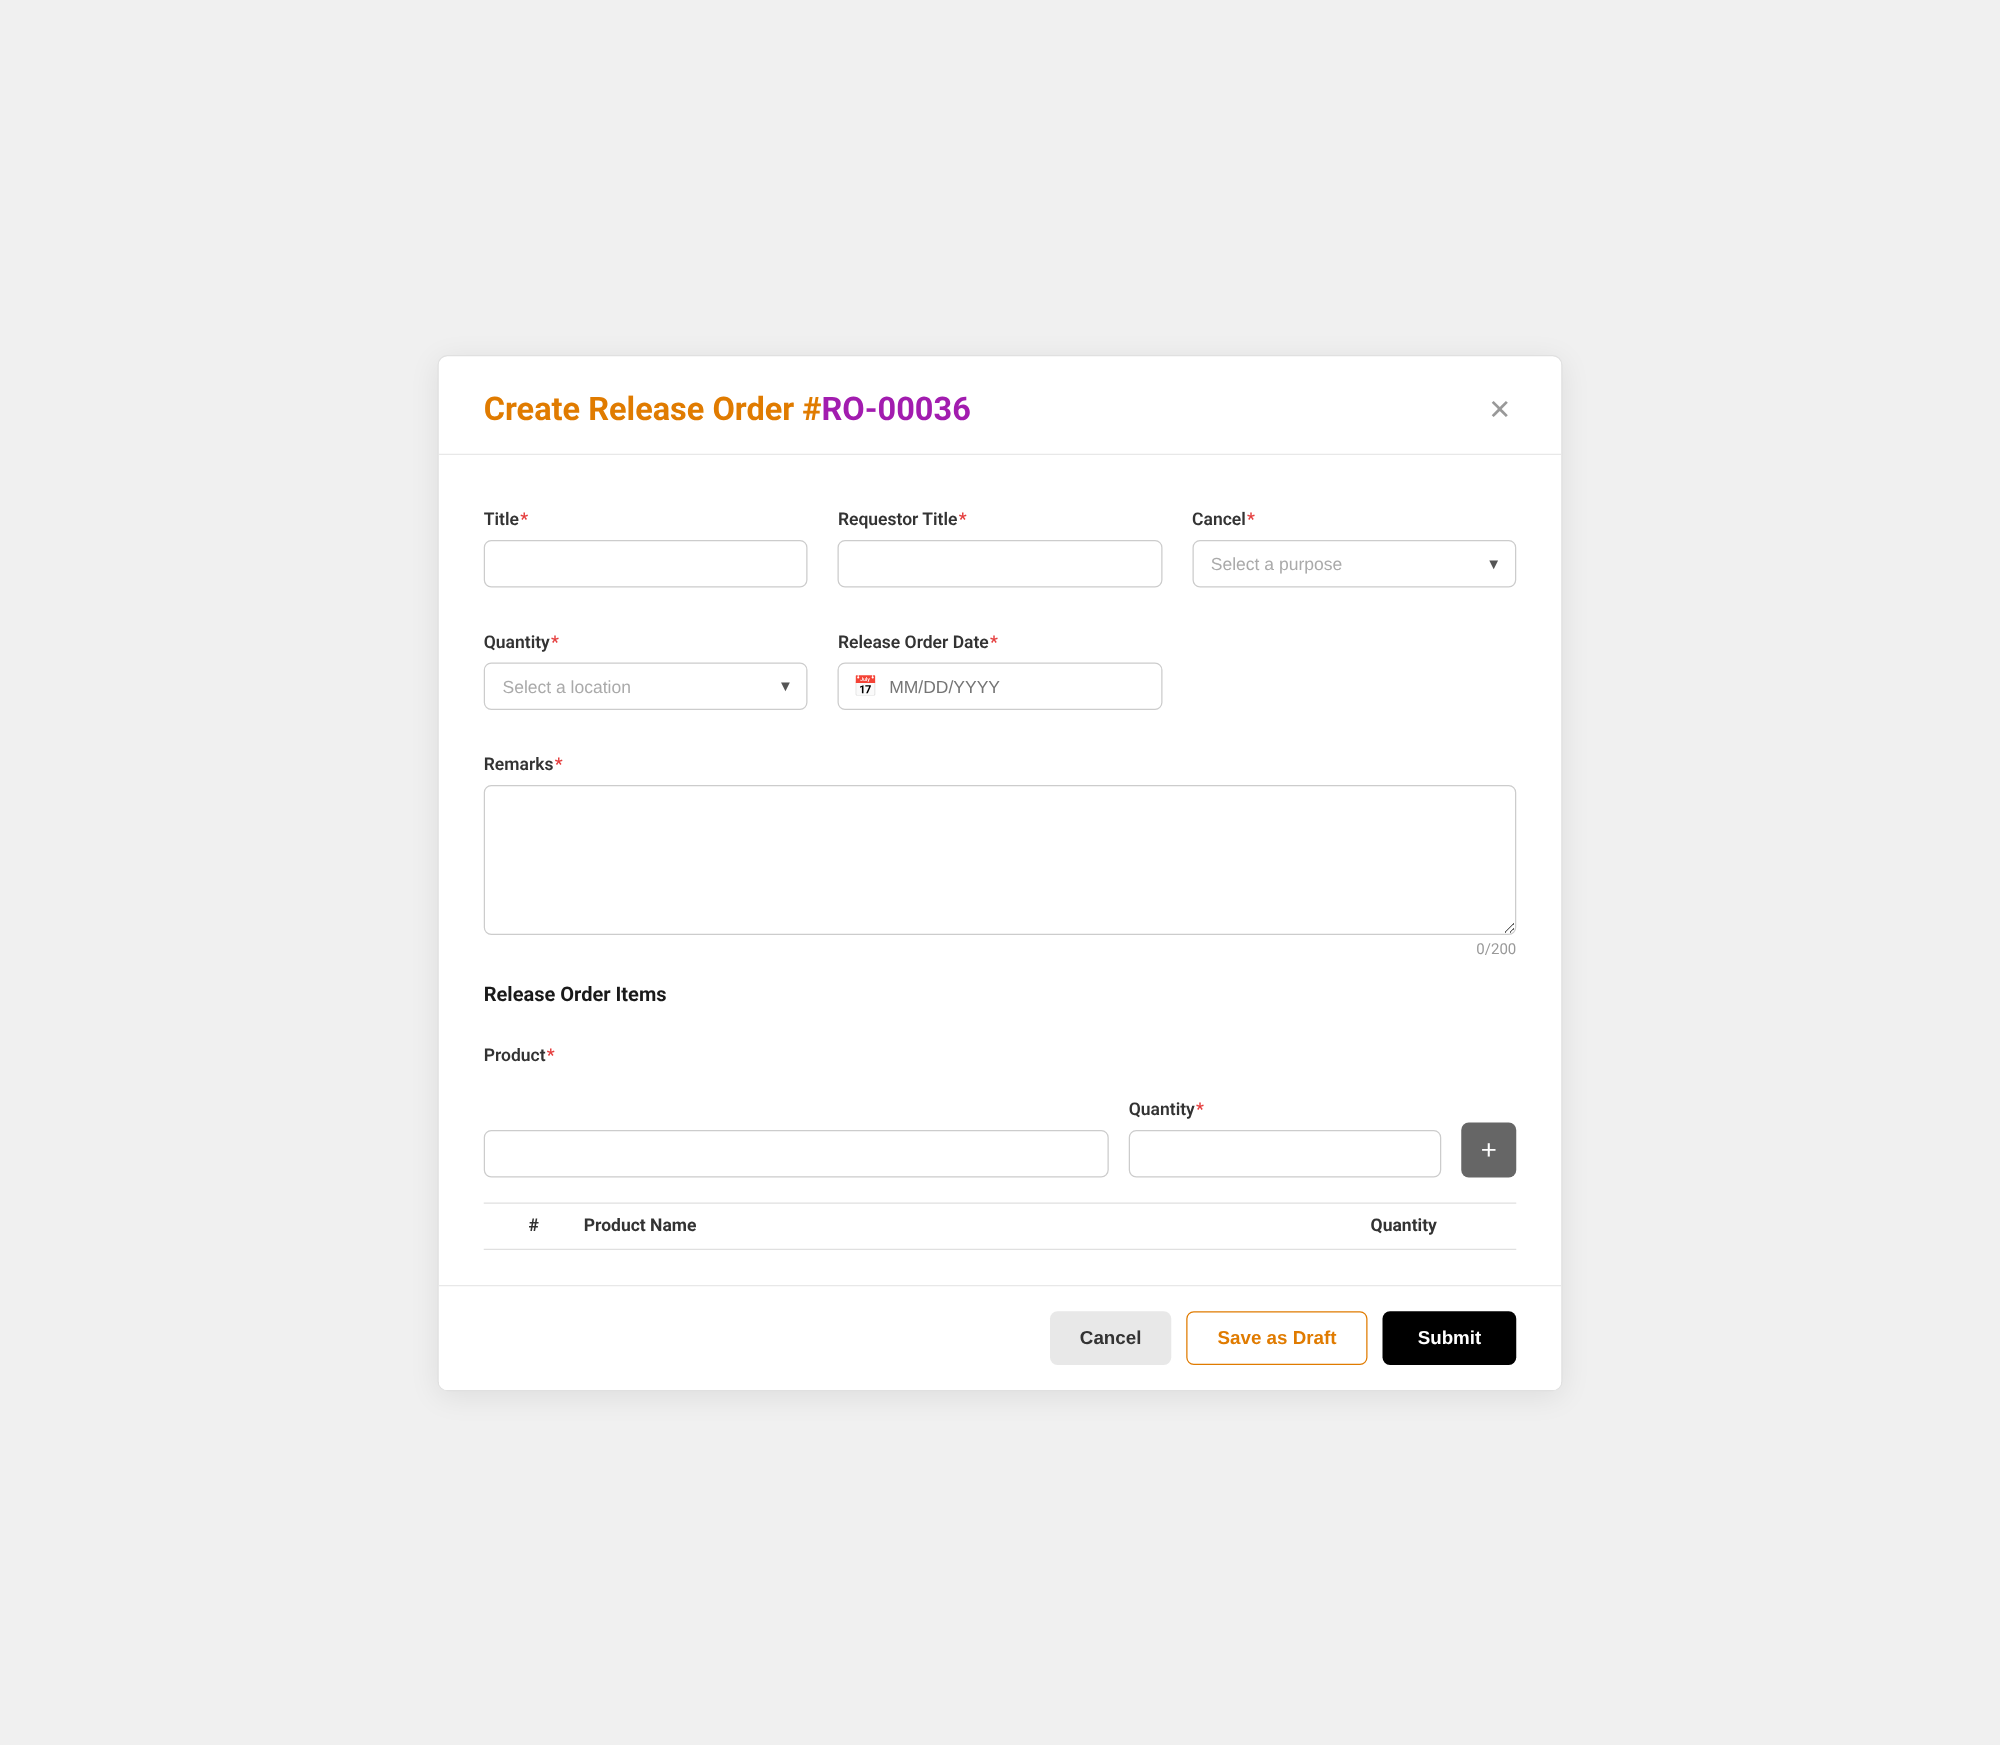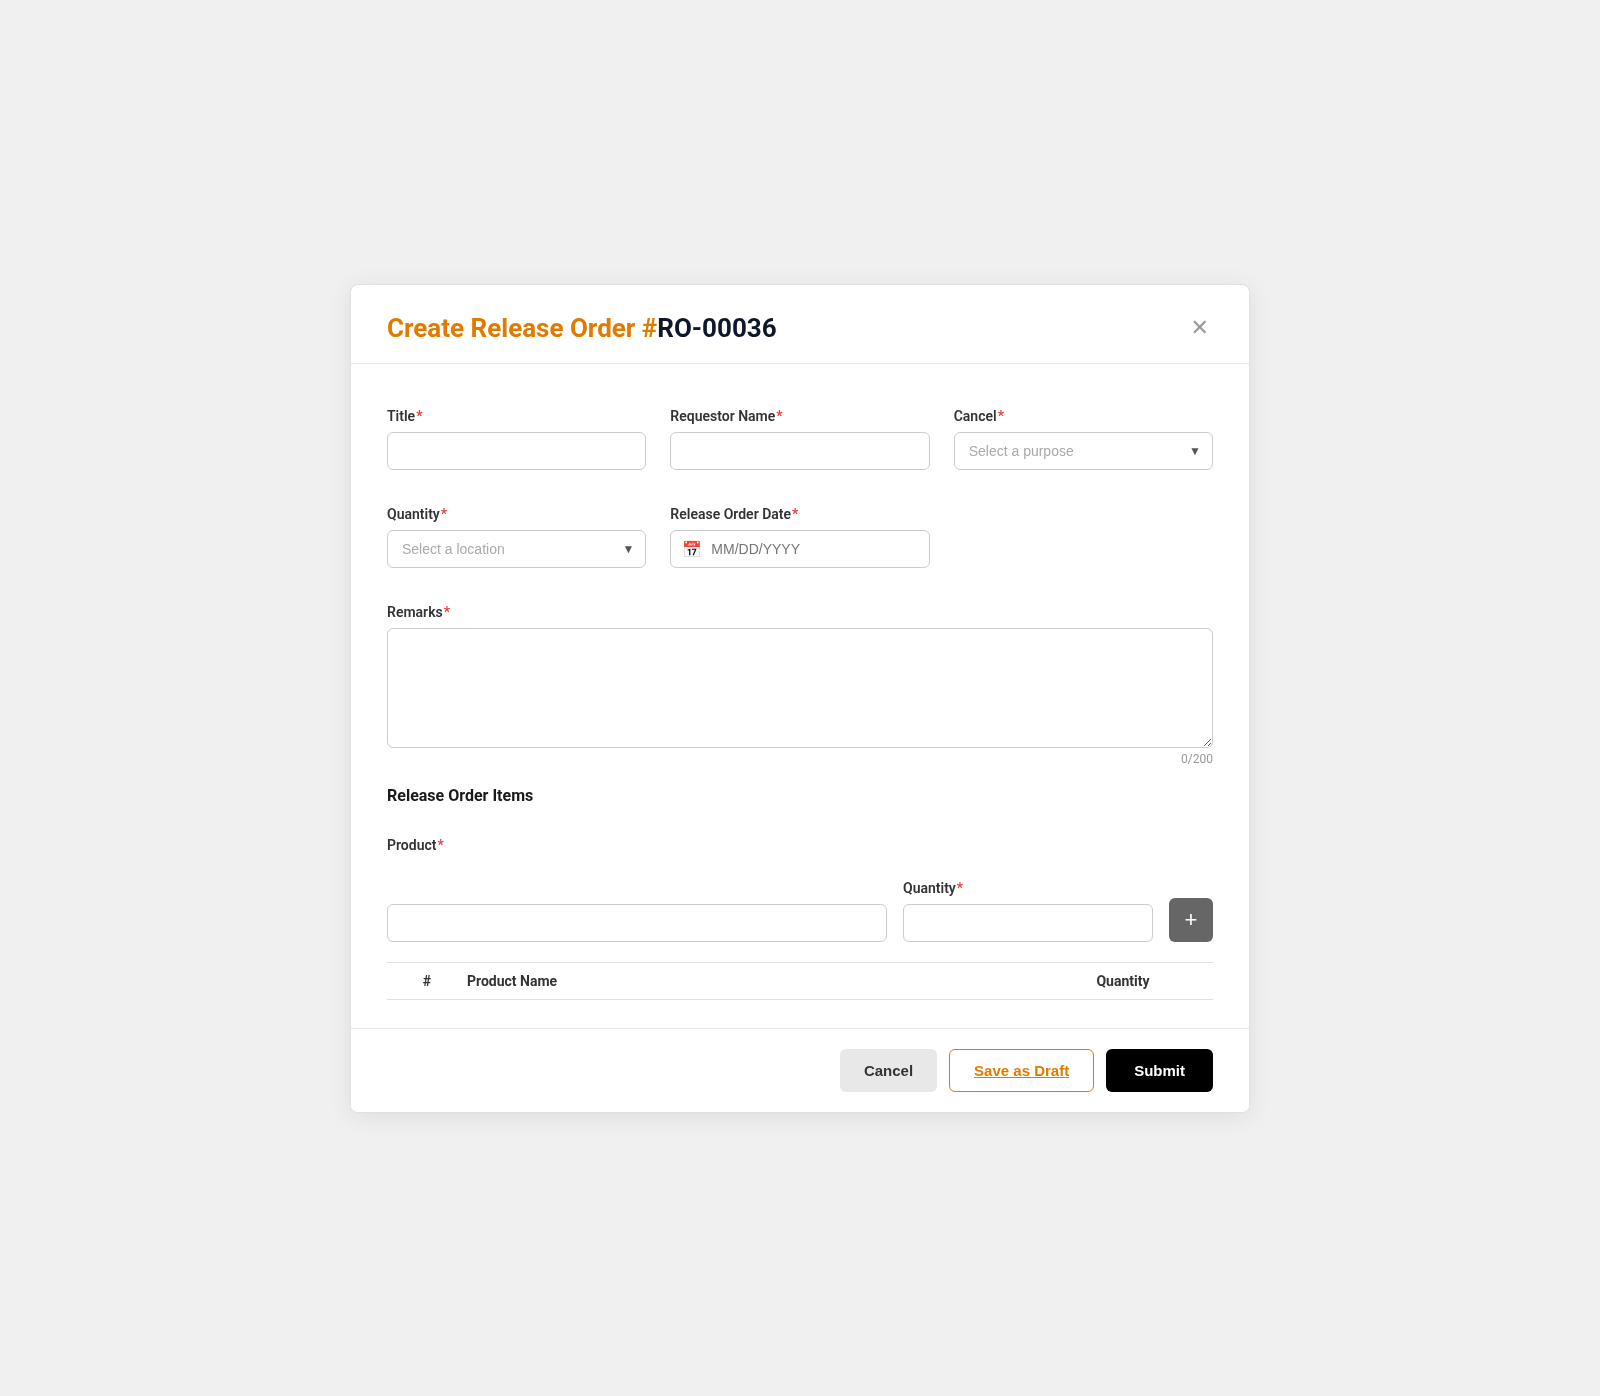--- a/index.html
+++ b/index.html
@@ -245,21 +245,20 @@
 
     .btn-draft {
       background: #fff;
       color: #e07b00;
       border: 1.5px solid #e07b00;
       border-radius: 6px;
       padding: 12px 24px;
       font-size: 15px;
       font-weight: 600;
       cursor: pointer;
-      text-decoration: underline;
     }
 
     .btn-submit {
       background: #000000;
       color: #fff;
       border: none;
       border-radius: 6px;
       padding: 12px 28px;
       font-size: 15px;
       font-weight: 700;
@@ -267,39 +266,39 @@
     }
   </style>
 </head>
 <body>
 
 <div class="modal-overlay">
   <div class="modal">
 
     <div class="modal-header">
       <h2 class="modal-title">
-        <span>Create Release Order #</span><span style="color:#0f172a;">RO-00036</span>
+        <span>Create Release Order #</span><span style="color:#a21caf;">RO-00036</span>
       </h2>
       <button class="close-btn">
         <span>✕</span>
       </button>
     </div>
 
     <div class="modal-body">
 
       <div class="form-row">
         <div class="form-group">
           <label>
             <span>Title</span><span class="required">*</span>
           </label>
           <input type="text" placeholder="" style="">
         </div>
         <div class="form-group">
           <label>
-            <span>Requestor Name</span><span class="required">*</span>
+            <span>Requestor Title</span><span class="required">*</span>
           </label>
           <input type="text" placeholder="" style="">
         </div>
         <div class="form-group">
           <label>
             <span>Cancel</span><span class="required">*</span>
           </label>
           <div class="select-wrapper">
             <select>
               <option value="">Select a purpose</option>

